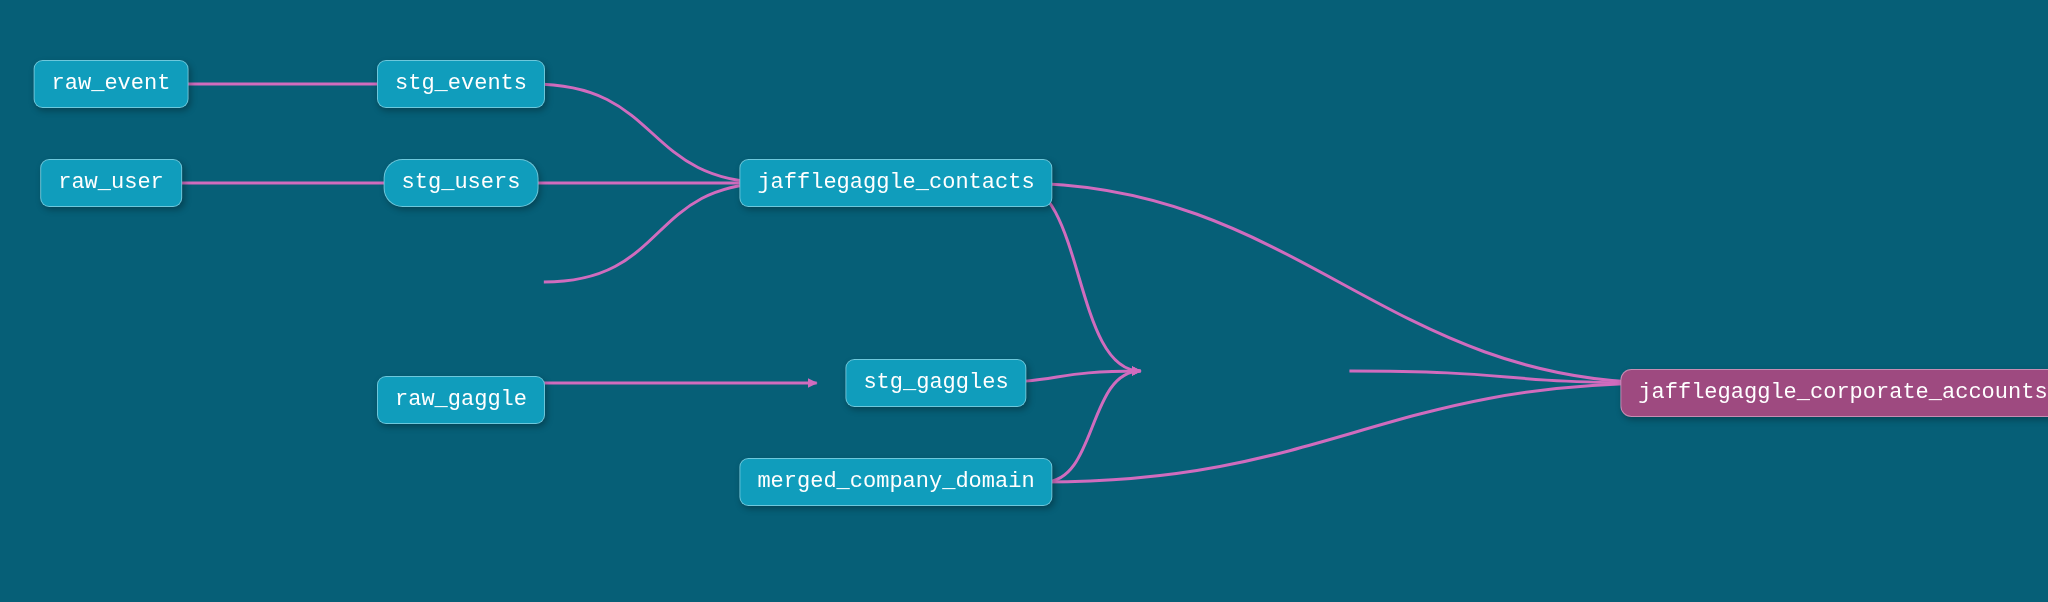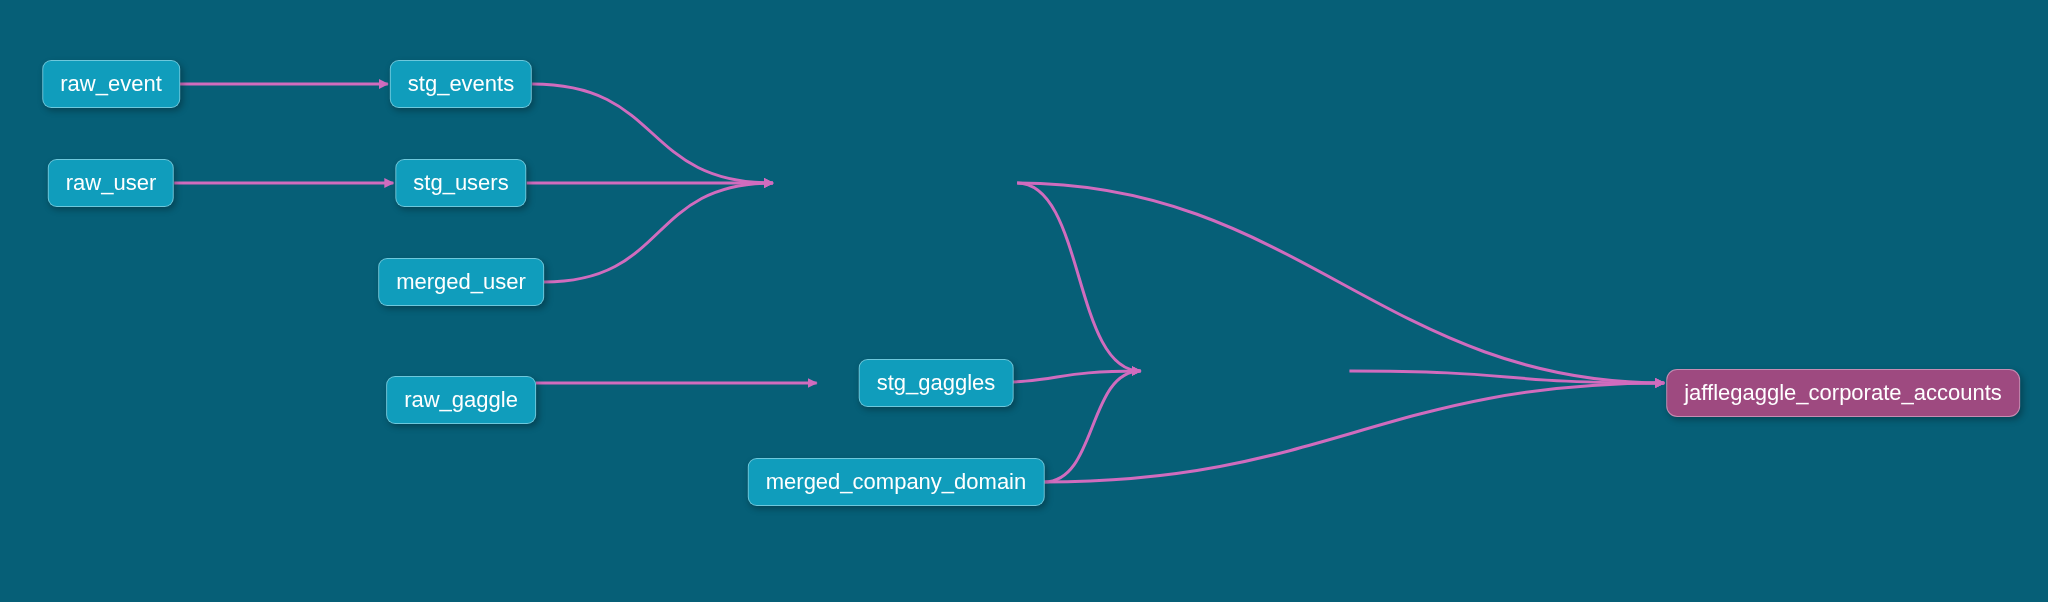--- a/index.html
+++ b/index.html
@@ -9,21 +9,21 @@
     --edge:#d06cbe;
     --label:#ffffff;
   }
   html,body{margin:0;padding:0;}
   body{
     width:2048px;height:602px;
     background:var(--bg);
     font-family:"Liberation Sans", sans-serif;
     overflow:hidden;
   }
-  .canvas{position:relative;width:2048px;height:487px;}
+  .canvas{position:relative;width:2048px;height:487px;font-family:Liberation Mono, monospace;}
   .edge-layer{position:absolute;left:0;top:0;width:2048px;height:602px;}
   path.edge{fill:none;stroke:var(--edge);stroke-width:3;}
   #arrowhead path{fill:var(--edge);stroke:none;}
   .node{
     position:absolute;
     transform:translate(-50%,-50%);
     color:var(--label);
     font-size:22px;
     line-height:1;
     padding:12px 17px;
@@ -60,19 +60,19 @@
         <path d="M 1044.25 482 C 1097.23046875 482, 1087.59765625 371, 1140.578125 371" class="edge" marker-end="url(#arrowhead)"></path>
         <path d="M 1017.15625 183 C 1297.15625 183, 1384.1953125 383, 1664.1953125 383" class="edge" marker-end="url(#arrowhead)"></path>
         <path d="M 1349.421875 371 C 1522.547265625 371, 1491.069921875 383, 1664.1953125 383" class="edge" marker-end="url(#arrowhead)"></path>
         <path d="M 1044.25 482 C 1324.25 482, 1384.1953125 383, 1664.1953125 383" class="edge" marker-end="url(#arrowhead)"></path>
       </g>
   </svg>
 
 <div class="node teal" style="left: 111px; top: 84px;">raw_event</div>
     <div class="node teal" style="left: 461px; top: 84px;">stg_events</div>
     <div class="node teal" style="left: 111px; top: 183px;">raw_user</div>
-    <div class="node teal" style="left: 461px; top: 183px;">stg_users</div>
-    <div class="node teal" style="left: 461px; top: 282px;">merged_user</div>
+    <div class="node teal" style="left: 461px; top: 183px; border-radius: 19px;">stg_users</div>
+    <div class="node teal" style="left: 896px; top: 183px;">jafflegaggle_contacts</div>
     <div class="node teal" style="left: 461px; top: 400px;">raw_gaggle</div>
     <div class="node teal" style="left: 936px; top: 383px;">stg_gaggles</div>
     <div class="node teal" style="left: 896px; top: 482px;">merged_company_domain</div>
     <div class="node purple" style="left: 1843px; top: 393px; border-radius: 11px;">jafflegaggle_corporate_accounts</div>
   </div>
 
 </body></html>

